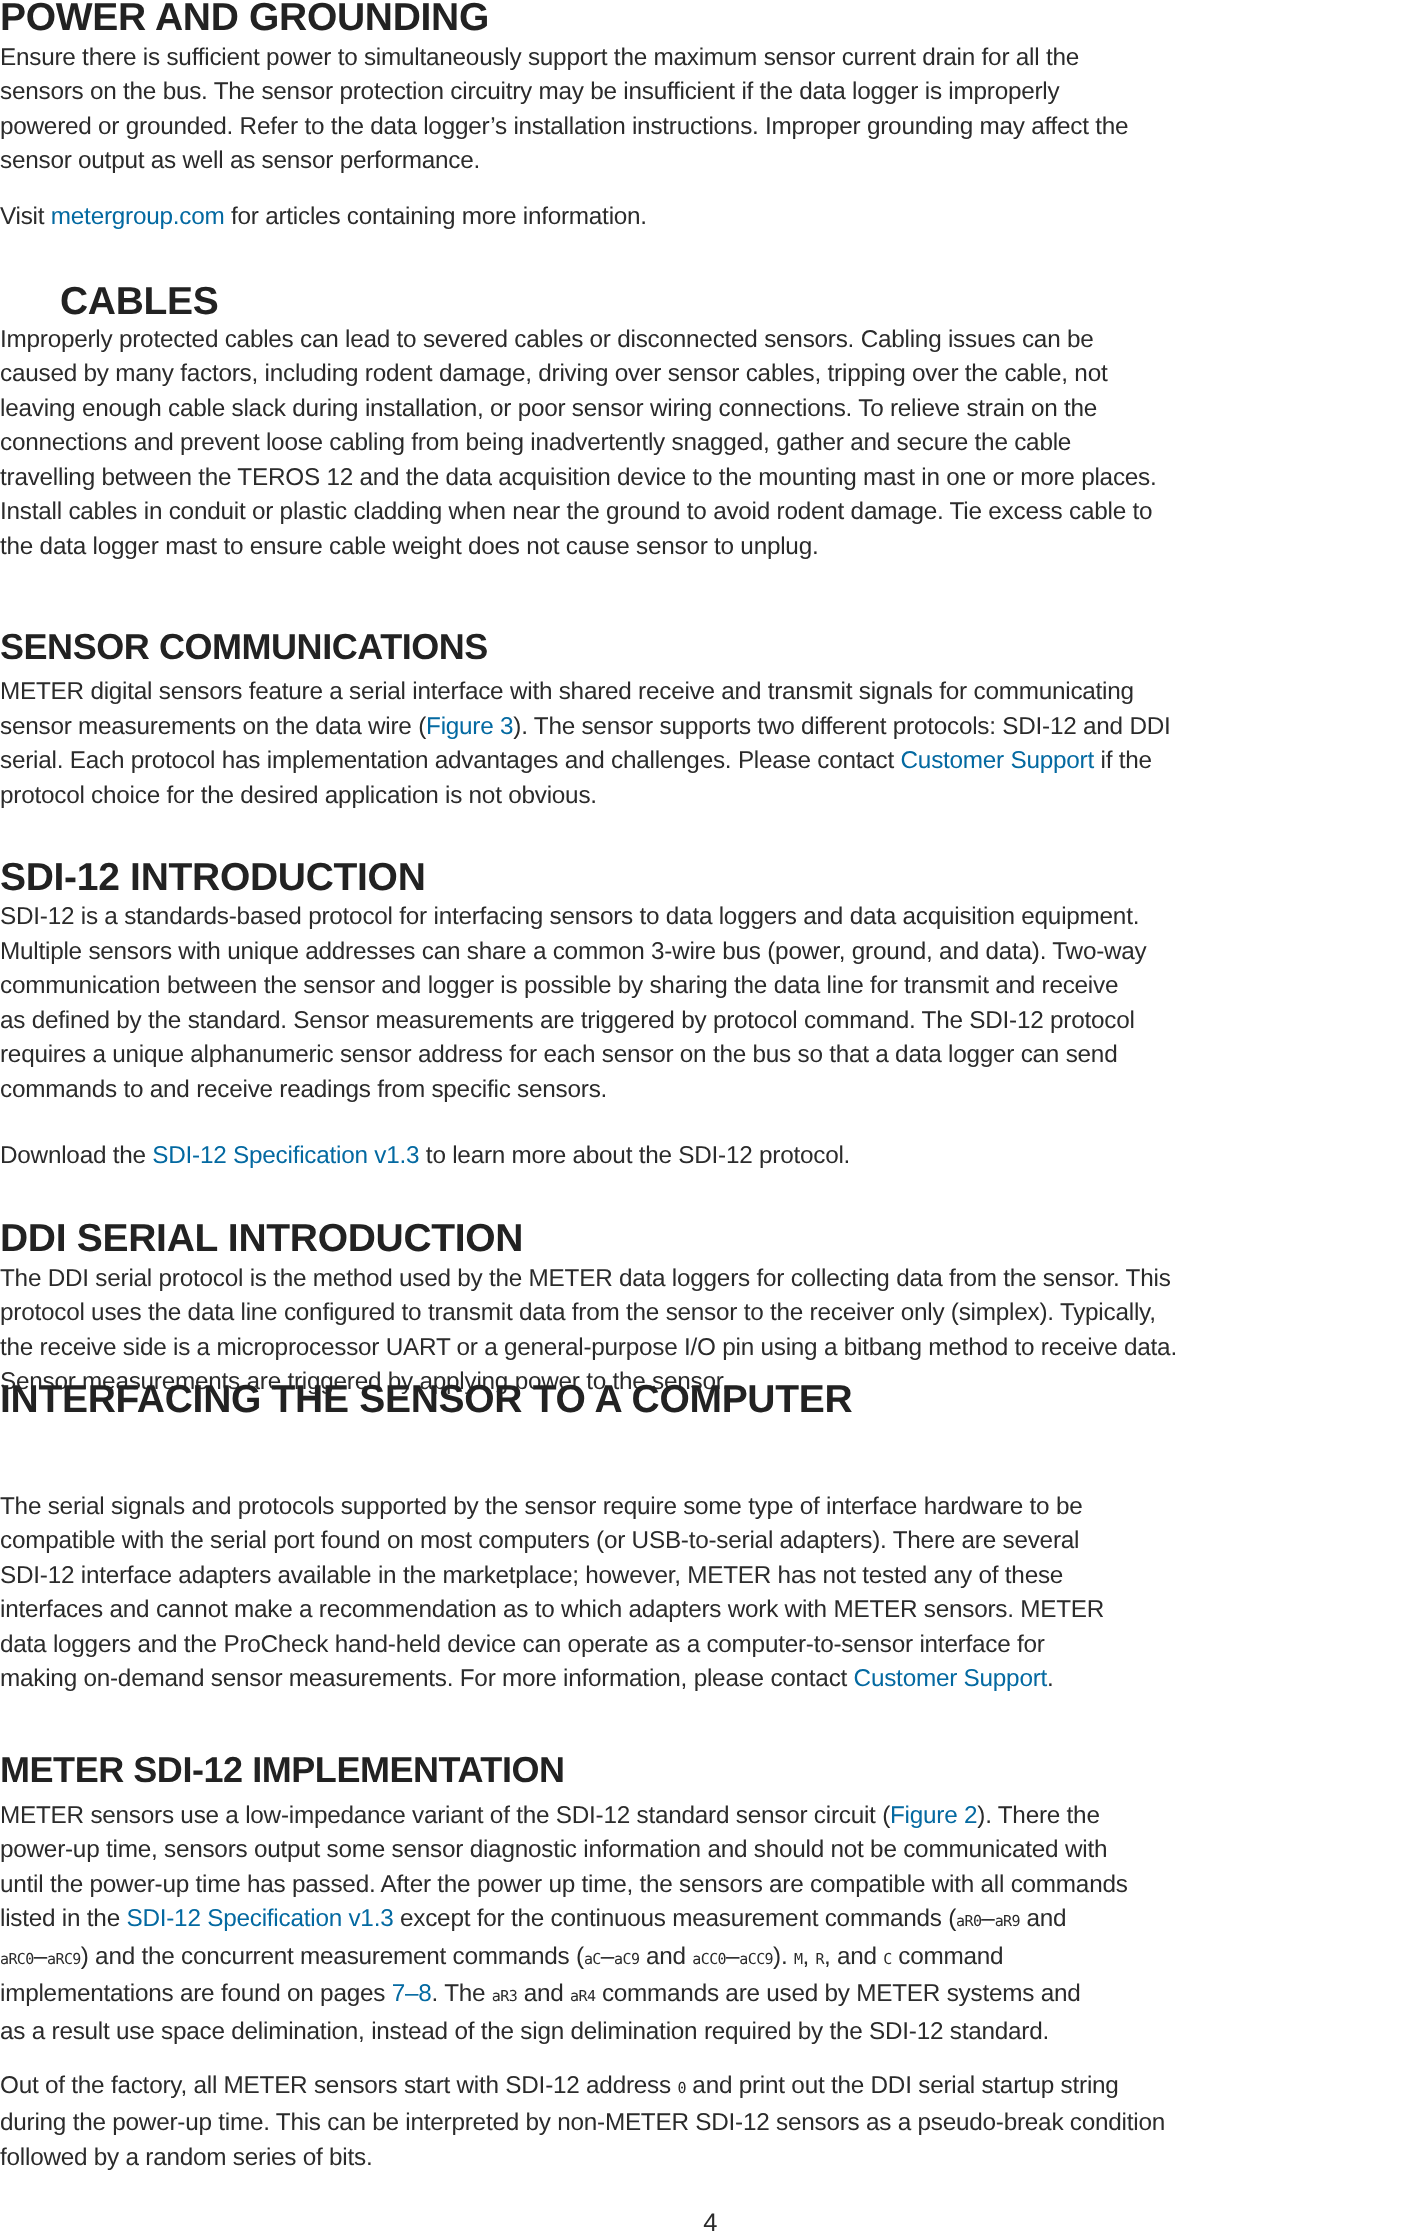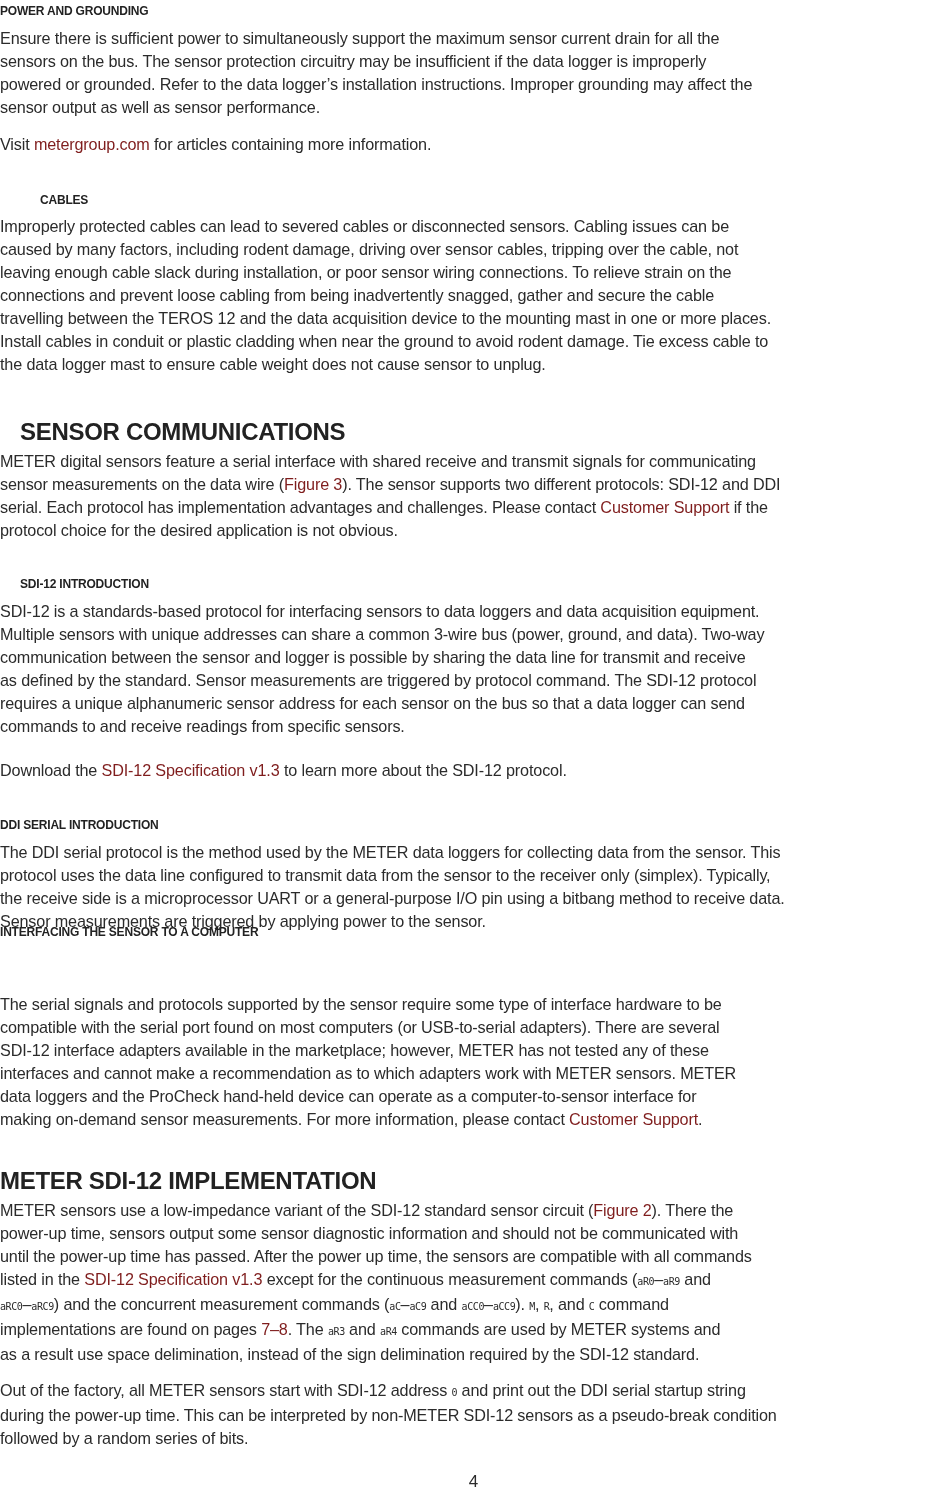--- a/index.html
+++ b/index.html
@@ -18,21 +18,21 @@
     .page {
       position: absolute;
       left: 0;
       top: 0;
       width: 947px;
     }
     .h2 {
       position: absolute;
       left: 0;
       font-weight: bold;
-      font-size: 12px;
+      font-size: 26px;
       letter-spacing: -0.2px;
       color: #222222;
       margin: 0;
       white-space: nowrap;
       line-height: 22px;
     }
     .h1 {
       position: absolute;
       left: 0;
       font-weight: bold;
@@ -51,21 +51,21 @@
       font-size: 16.2px;
       line-height: 23px;
       color: #2b2b2b;
       letter-spacing: -0.15px;
     }
     .line {
       display: block;
       white-space: nowrap;
     }
     .link {
-      color: #7f1d1d;
+      color: #0369a1;
       text-decoration: none;
       cursor: pointer;
     }
     .code {
       font-family: "DejaVu Sans Mono", "Liberation Mono", monospace;
       font-size: 10px;
       letter-spacing: -0.4px;
     }
     .page-number {
       position: absolute;
@@ -97,29 +97,29 @@
   <p class="para" style="top:215px;">
     <span class="line">Improperly protected cables can lead to severed cables or disconnected sensors. Cabling issues can be</span>
     <span class="line">caused by many factors, including rodent damage, driving over sensor cables, tripping over the cable, not</span>
     <span class="line">leaving enough cable slack during installation, or poor sensor wiring connections. To relieve strain on the</span>
     <span class="line">connections and prevent loose cabling from being inadvertently snagged, gather and secure the cable</span>
     <span class="line">travelling between the TEROS 12 and the data acquisition device to the mounting mast in one or more places.</span>
     <span class="line">Install cables in conduit or plastic cladding when near the ground to avoid rodent damage. Tie excess cable to</span>
     <span class="line">the data logger mast to ensure cable weight does not cause sensor to unplug.</span>
   </p>
 
-  <h1 class="h1" style="top:418px;margin-left:20px;">SENSOR COMMUNICATIONS</h1>
+  <h1 class="h1" style="top:418px;">SENSOR COMMUNICATIONS</h1>
   <p class="para" style="top:450px;">
     <span class="line">METER digital sensors feature a serial interface with shared receive and transmit signals for communicating</span>
     <span class="line"><span>sensor measurements on the data wire (</span><a class="link">Figure 3</a><span>). The sensor supports two different protocols: SDI-12 and DDI</span></span>
     <span class="line"><span>serial. Each protocol has implementation advantages and challenges. Please contact </span><a class="link">Customer Support</a><span> if the</span></span>
     <span class="line">protocol choice for the desired application is not obvious.</span>
   </p>
 
-  <h2 class="h2" style="top:573px;padding-left:20px;">SDI-12 INTRODUCTION</h2>
+  <h2 class="h2" style="top:573px;">SDI-12 INTRODUCTION</h2>
   <p class="para" style="top:600px;">
     <span class="line">SDI-12 is a standards-based protocol for interfacing sensors to data loggers and data acquisition equipment.</span>
     <span class="line">Multiple sensors with unique addresses can share a common 3-wire bus (power, ground, and data). Two-way</span>
     <span class="line">communication between the sensor and logger is possible by sharing the data line for transmit and receive</span>
     <span class="line">as defined by the standard. Sensor measurements are triggered by protocol command. The SDI-12 protocol</span>
     <span class="line">requires a unique alphanumeric sensor address for each sensor on the bus so that a data logger can send</span>
     <span class="line">commands to and receive readings from specific sensors.</span>
   </p>
   <p class="para" style="top:759px;">
     <span class="line"><span>Download the </span><a class="link">SDI-12 Specification v1.3</a><span> to learn more about the SDI-12 protocol.</span></span>

